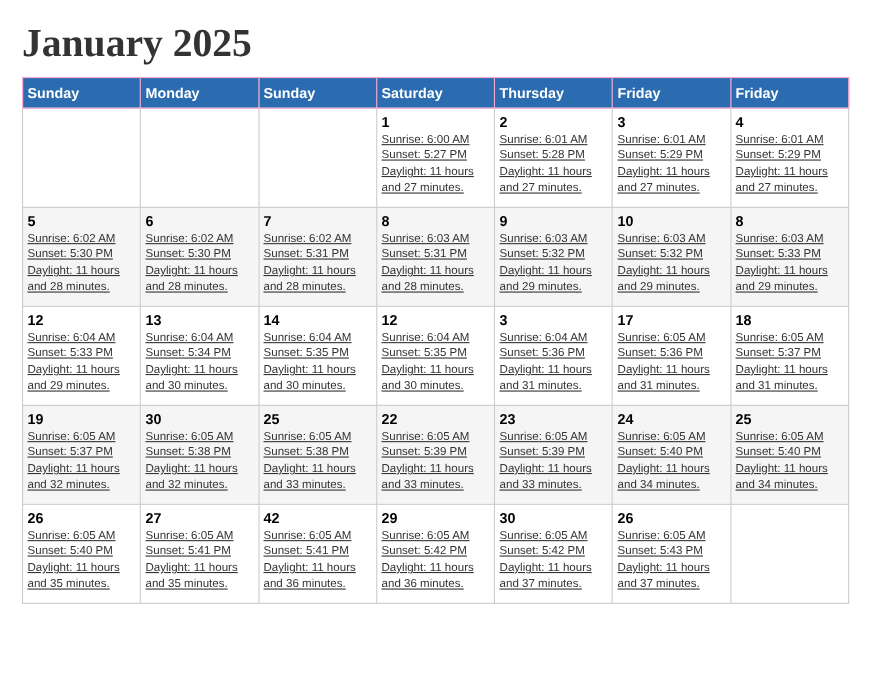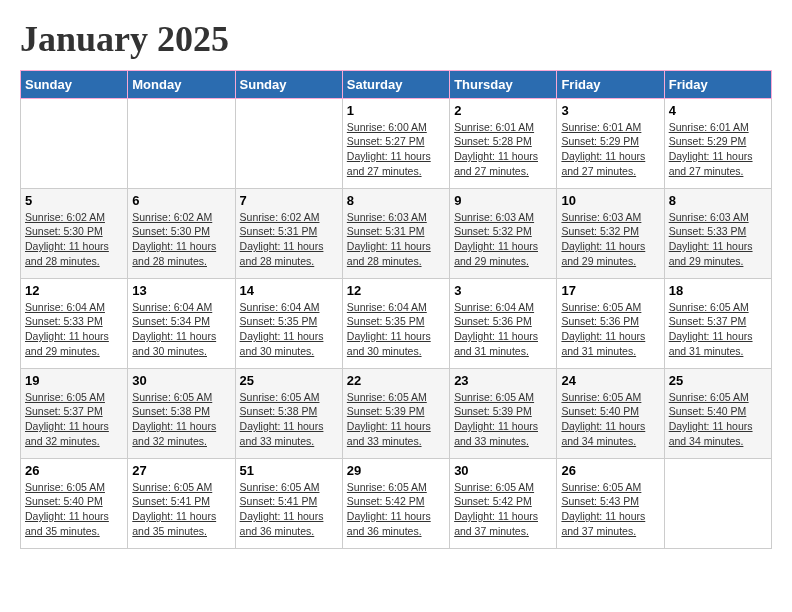--- a/index.html
+++ b/index.html
@@ -225,21 +225,21 @@
       <tr>
         <td>
           <span class="day-num">26</span>
           <div class="day-info">Sunrise: 6:05 AM<br>Sunset: 5:40 PM<br>Daylight: 11 hours<br>and 35 minutes.</div>
         </td>
         <td>
           <span class="day-num">27</span>
           <div class="day-info">Sunrise: 6:05 AM<br>Sunset: 5:41 PM<br>Daylight: 11 hours<br>and 35 minutes.</div>
         </td>
         <td>
-          <span class="day-num">51</span>
+          <span class="day-num">42</span>
           <div class="day-info">Sunrise: 6:05 AM<br>Sunset: 5:41 PM<br>Daylight: 11 hours<br>and 36 minutes.</div>
         </td>
         <td>
           <span class="day-num">29</span>
           <div class="day-info">Sunrise: 6:05 AM<br>Sunset: 5:42 PM<br>Daylight: 11 hours<br>and 36 minutes.</div>
         </td>
         <td>
           <span class="day-num">30</span>
           <div class="day-info">Sunrise: 6:05 AM<br>Sunset: 5:42 PM<br>Daylight: 11 hours<br>and 37 minutes.</div>
         </td>

